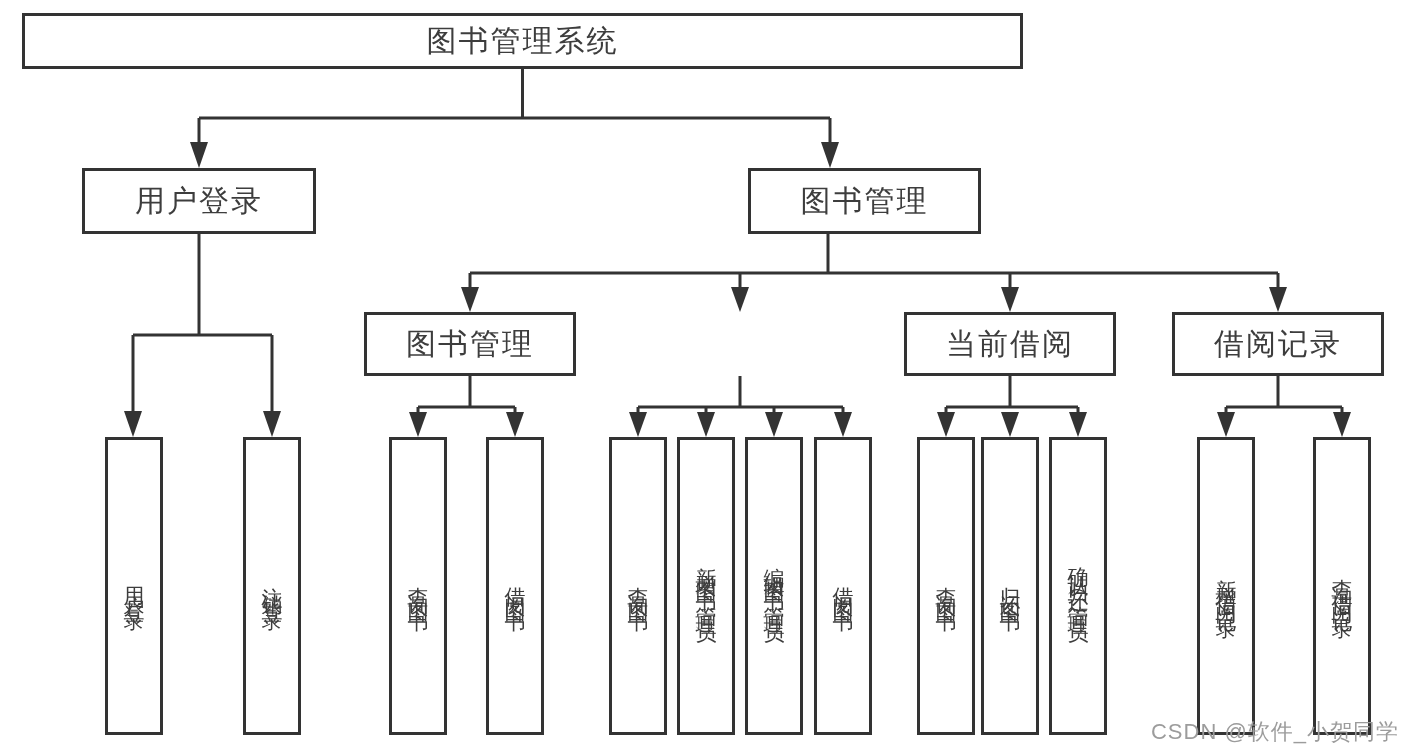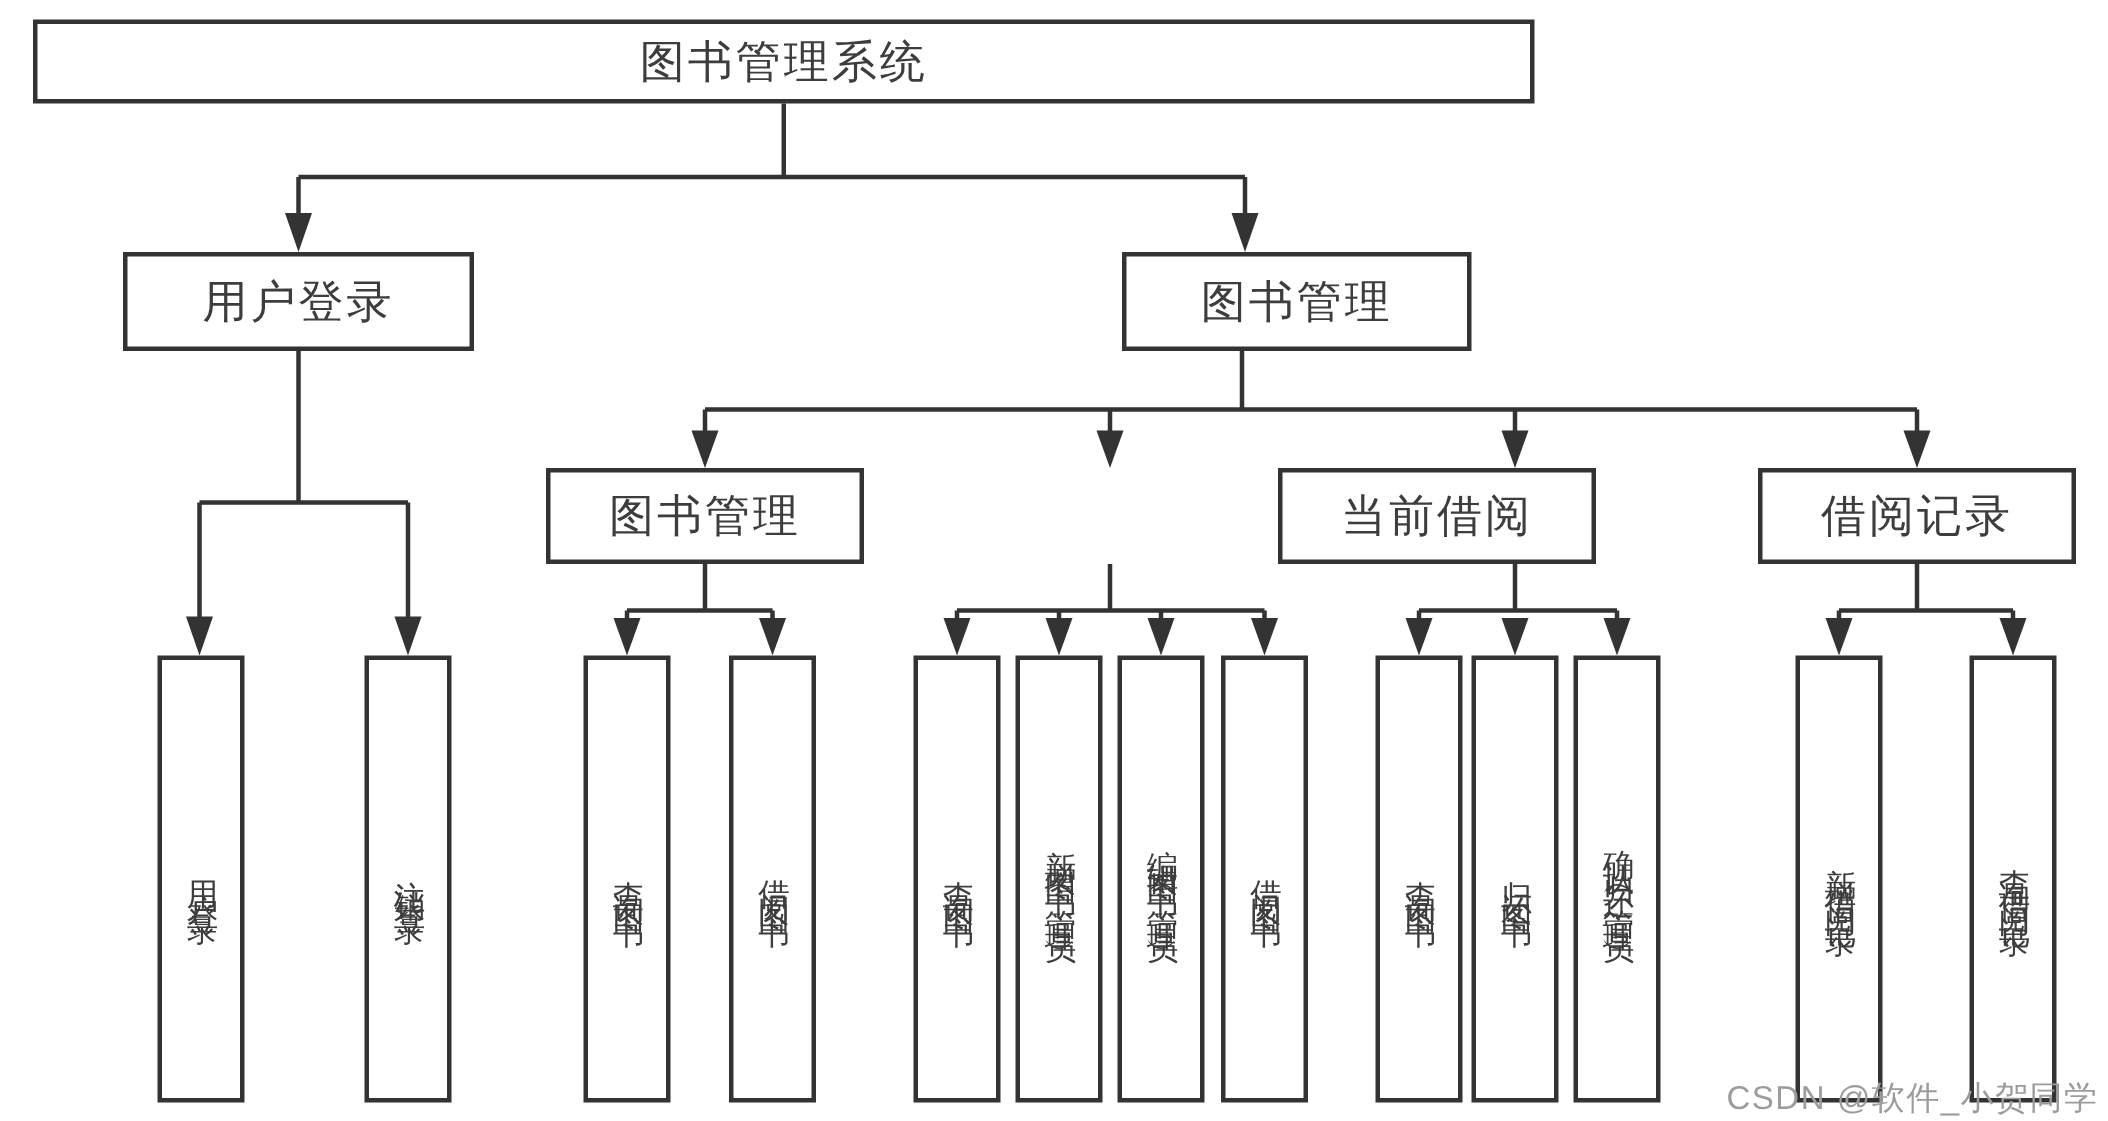--- a/index.html
+++ b/index.html
@@ -37,21 +37,21 @@
     letter-spacing: 2px;
     white-space: nowrap;
   }
   
   .n-root  { left: 22px;  top: 13px;  width: 1001px; height: 56px; }
   .n-ulog  { left: 82px;  top: 168px; width: 234px;  height: 66px; }
   .n-bmgt  { left: 712px; top: 168px; width: 233px;  height: 66px; margin-left: 36px; }
   .n-l3    { top: 312px; width: 212px; height: 64px; }
   .n-nrec  { left: 364px;  }
   .n-bbor  { left: 634px;  }
-  .n-cbor  { left: 852px;  }
+  .n-cbor  { left: 904px;  }
   .n-brec  { left: 1172px; }
   
   .leaf {
     top: 437px;
     width: 58px;
     height: 298px;
   }
   .leaf .lbl {
     writing-mode: vertical-rl;
     text-orientation: mixed;

